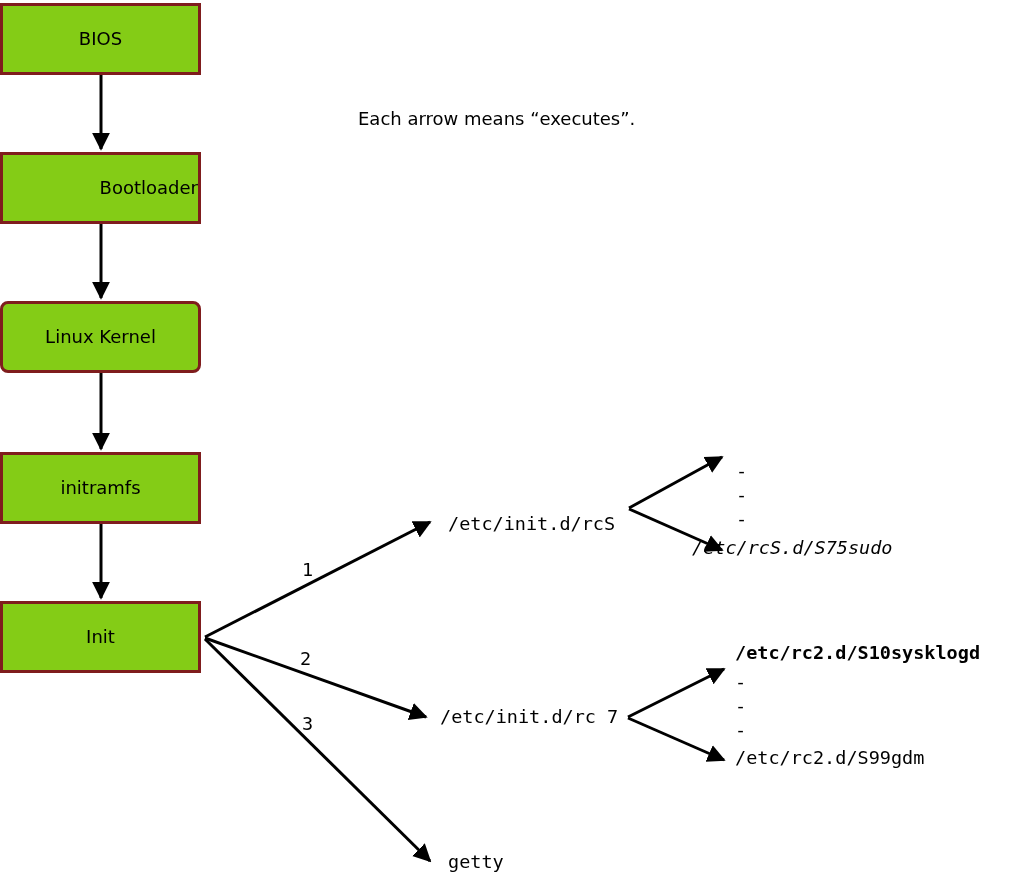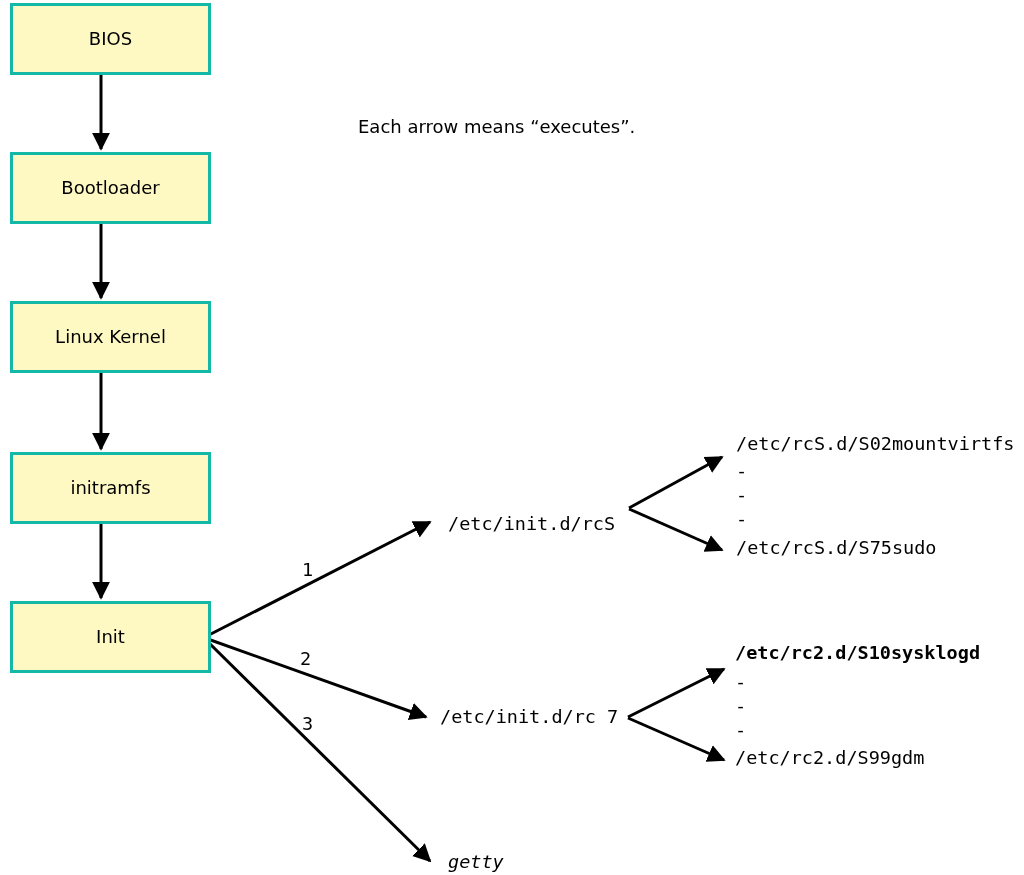--- a/index.html
+++ b/index.html
@@ -8,49 +8,49 @@
     width: 1024px; height: 875px;
     position: relative; overflow: hidden;
     font-family: "DejaVu Sans", sans-serif;
     color: #000;
   }
   .stage { position: absolute; left: 0; top: 0; width: 1024px; height: 875px; }
   svg.arrows { position: absolute; left: 0; top: 0; width: 1024px; height: 875px; }
   svg.arrows line { stroke: #000; stroke-width: 3; }
 
   .box {
-    position: absolute; left: 10px; width: 201px; height: 72px;
-    border: 3px solid #14b8a6; background: #fef9c3;
+    position: absolute; left: 0; width: 201px; height: 72px;
+    border: 3px solid #7f1d1d; background: #84cc16;
     display: flex; align-items: center; justify-content: center;
     font-size: 18px; line-height: 22px; white-space: pre;
   }
   .box-bios       { top: 3px; }
-  .box-bootloader { top: 152px; }
-  .box-kernel     { top: 301px; }
+  .box-bootloader { top: 152px; justify-content: flex-end; }
+  .box-kernel     { top: 301px; border-radius: 8px; }
   .box-initramfs  { top: 452px; }
   .box-init       { top: 601px; }
 
   .txt {
     position: absolute; white-space: pre; line-height: 22px; color: #000;
   }
   .sans { font-family: "DejaVu Sans", sans-serif; font-size: 18px; }
   .mono { font-family: "DejaVu Sans Mono", monospace; font-size: 18.5px; }
 
-  .note     { left: 358px; top: 116px; }
+  .note     { left: 358px; top: 108px; }
   .num-1    { left: 302px; top: 559px; }
   .num-2    { left: 300px; top: 648px; }
   .num-3    { left: 302px; top: 713px; }
   .t-rcs    { left: 448px; top: 513px; }
   .t-rc2    { left: 440px; top: 706px; }
-  .t-getty  { left: 448px; top: 851px; font-style: italic; }
+  .t-getty  { left: 448px; top: 851px; }
   .c-s02    { left: 736px; top: 433px; }
   .c-d1a    { left: 736px; top: 460px; }
   .c-d1b    { left: 736px; top: 484px; }
   .c-d1c    { left: 736px; top: 508px; }
-  .c-s75    { left: 736px; top: 537px; }
+  .c-s75    { left: 692px; top: 537px; font-style: italic; }
   .c-s10    { left: 735px; top: 642px; font-weight: bold; }
   .c-d2a    { left: 735px; top: 671px; }
   .c-d2b    { left: 735px; top: 695px; }
   .c-d2c    { left: 735px; top: 719px; }
   .c-s99    { left: 735px; top: 747px; }
 </style>
 </head>
 <body>
 
 <div class="stage">
@@ -97,21 +97,20 @@
   </div>
 
   <div class="txt mono num-1">1</div>
   <div class="txt mono num-2">2</div>
   <div class="txt mono num-3">3</div>
 
   <div class="txt mono t-rcs">/etc/init.d/rcS</div>
   <div class="txt mono t-rc2">/etc/init.d/rc 7</div>
   <div class="txt mono t-getty">getty</div>
 
-  <div class="txt mono c-s02">/etc/rcS.d/S02mountvirtfs</div>
   <div class="txt mono c-d1a">-</div>
   <div class="txt mono c-d1b">-</div>
   <div class="txt mono c-d1c">-</div>
   <div class="txt mono c-s75">/etc/rcS.d/S75sudo</div>
 
   <div class="txt mono c-s10">/etc/rc2.d/S10sysklogd</div>
   <div class="txt mono c-d2a">-</div>
   <div class="txt mono c-d2b">-</div>
   <div class="txt mono c-d2c">-</div>
   <div class="txt mono c-s99">/etc/rc2.d/S99gdm</div>

